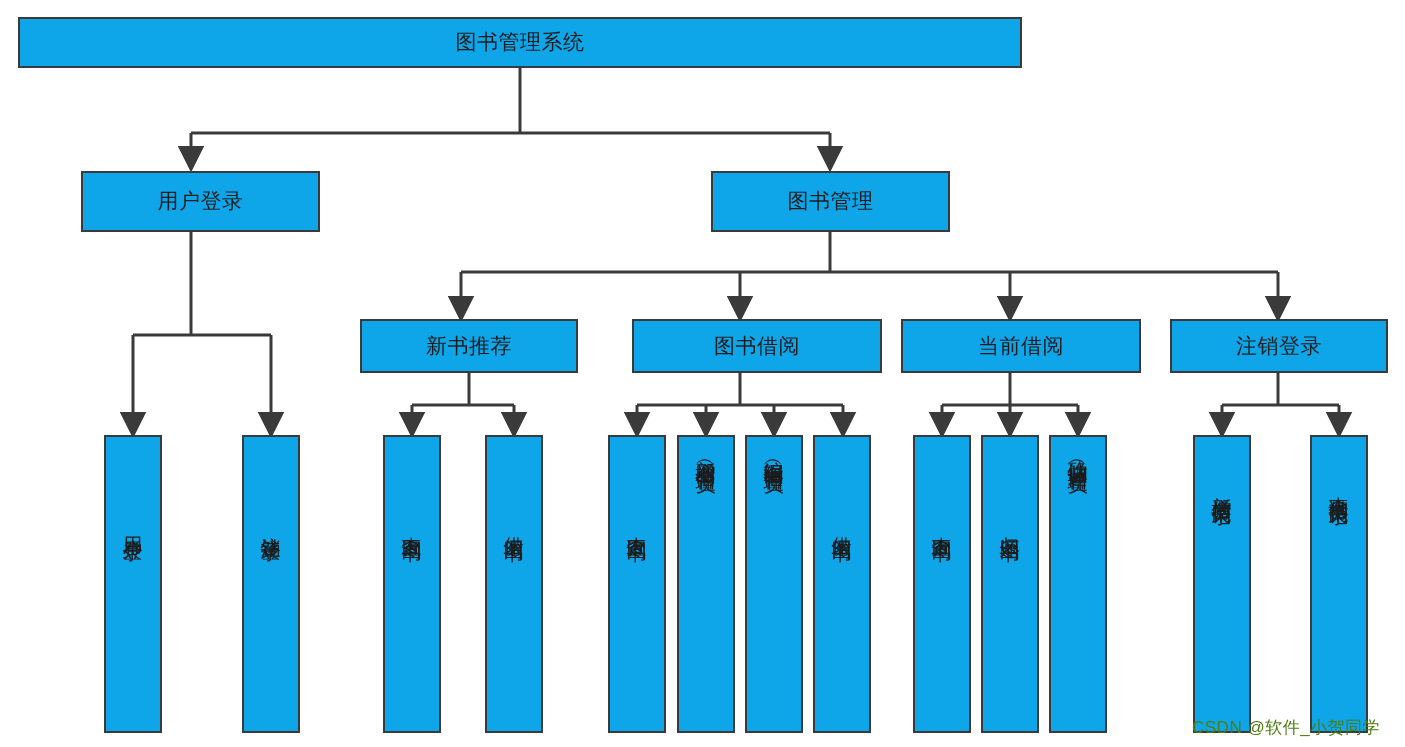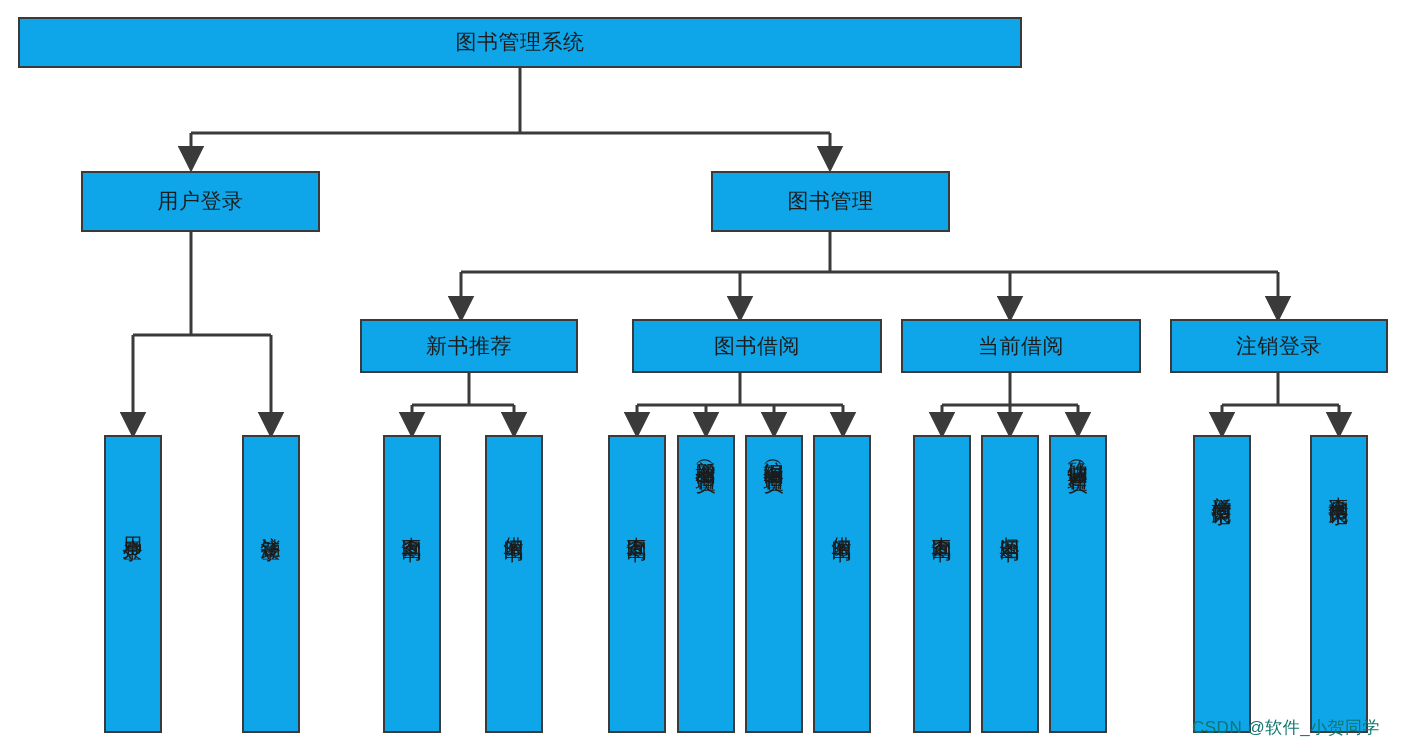--- a/index.html
+++ b/index.html
@@ -57,21 +57,21 @@
     text-orientation: upright;
     font-size: 20px;
     line-height: 1.0;
     letter-spacing: 2px;
     height: auto;
     max-height: 100%;
   }
   .watermark {
     position: absolute;
     font-size: 17px;
-    color: #0f766e;
+    color: #4d7c0f;
     white-space: nowrap;
     letter-spacing: 0.5px;
   }
 </style>
 </head>
 <body>
 
 <div id="canvas">
 
   <svg id="edges" viewBox="0 0 1405 747" xmlns="http://www.w3.org/2000/svg">

